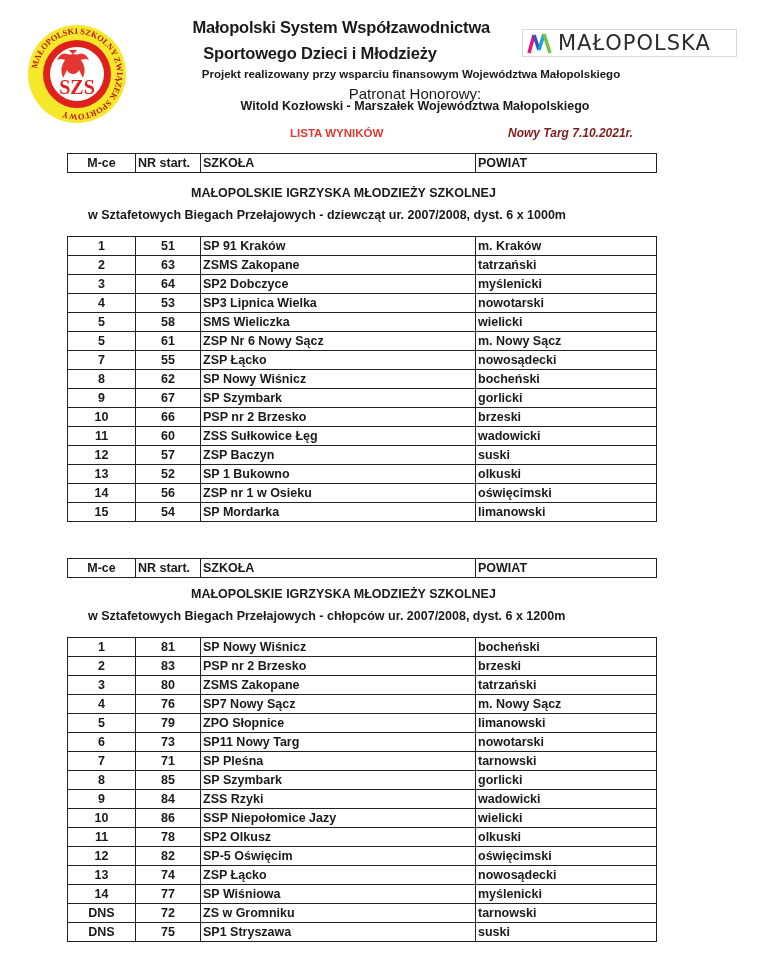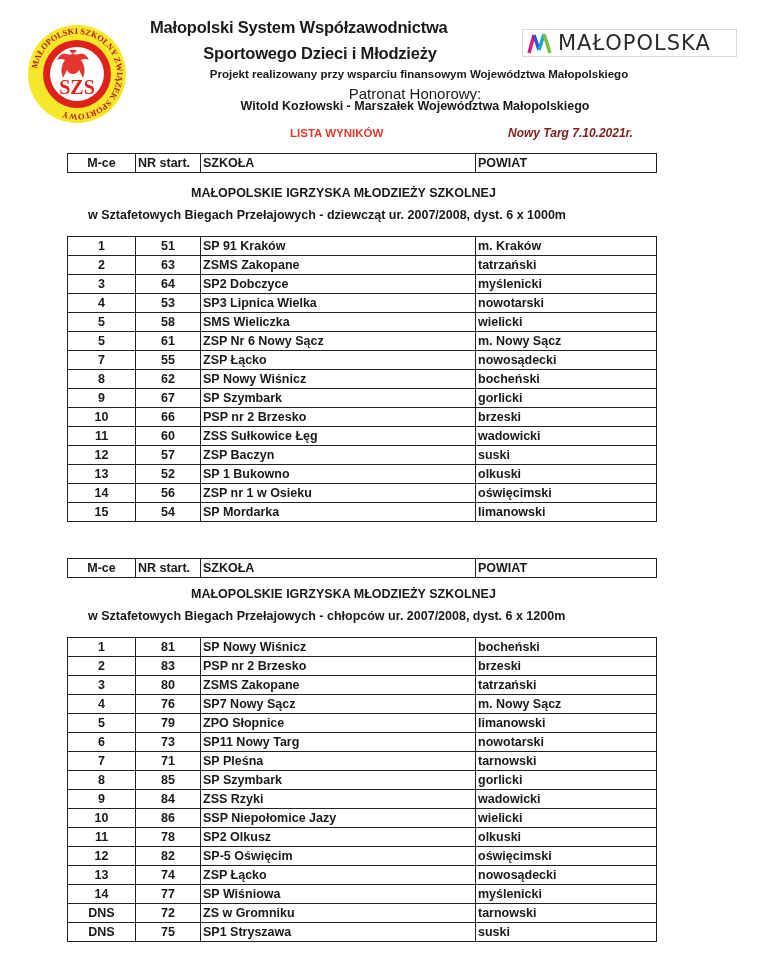--- a/index.html
+++ b/index.html
@@ -3,23 +3,23 @@
 <meta charset="utf-8">
 <style>
   html, body { margin: 0; padding: 0; }
   body {
     width: 760px; height: 962px; background: #ffffff; position: relative; overflow: hidden;
     font-family: "Liberation Sans", "DejaVu Sans", sans-serif; color: #1a1a1a;
   }
   .abs { position: absolute; }
   
   .logo-szs { left: 27px; top: 24px; width: 100px; height: 100px; }
-  .h-title1 { left: 150px; top: 18px; width: 340px; text-align: left; font-size: 16.5px; font-weight: bold; letter-spacing: -0.2px; }
+  .h-title1 { left: 150px; top: 18px; width: 340px; text-align: right; font-size: 16.5px; font-weight: bold; letter-spacing: -0.2px; }
   .h-title2 { left: 150px; top: 44px; width: 340px; text-align: center; font-size: 16.5px; font-weight: bold; letter-spacing: -0.2px; }
-  .h-project { left: 154px; top: 68px; width: 530px; text-align: center; font-size: 11.5px; font-weight: bold; }
+  .h-project { left: 146px; top: 68px; width: 530px; text-align: center; font-size: 11.5px; font-weight: bold; }
   .h-patron { left: 150px; top: 85px; width: 530px; text-align: center; font-size: 15px; }
   .h-marshal { left: 150px; top: 99px; width: 530px; text-align: center; font-size: 12.5px; font-weight: bold; }
   .logo-mp { left: 522px; top: 29px; width: 215px; height: 28px; border: 1px solid #d8d8d8; box-sizing: border-box; display: flex; align-items: center; }
   .logo-mp .mark { margin-left: 4px; width: 26px; height: 22px; }
   .logo-mp .word { margin-left: 5px; font-size: 21px; color: #2b2b2b; letter-spacing: 1px; font-family: "DejaVu Sans", sans-serif; }
   .lista { left: 290px; top: 127px; font-size: 11.5px; font-weight: bold; color: #e03a2e; }
   .date { left: 508px; top: 126px; font-size: 12px; font-weight: bold; font-style: italic; color: #7f1d1d; }
 
   table.grid { position: absolute; left: 67px; width: 589px; border-collapse: collapse; table-layout: fixed; font-size: 12.5px; font-weight: bold; }
   table.grid td { border: 1.5px solid #222; padding: 0 2px; height: 18px; line-height: 17px; white-space: nowrap; overflow: hidden; }

